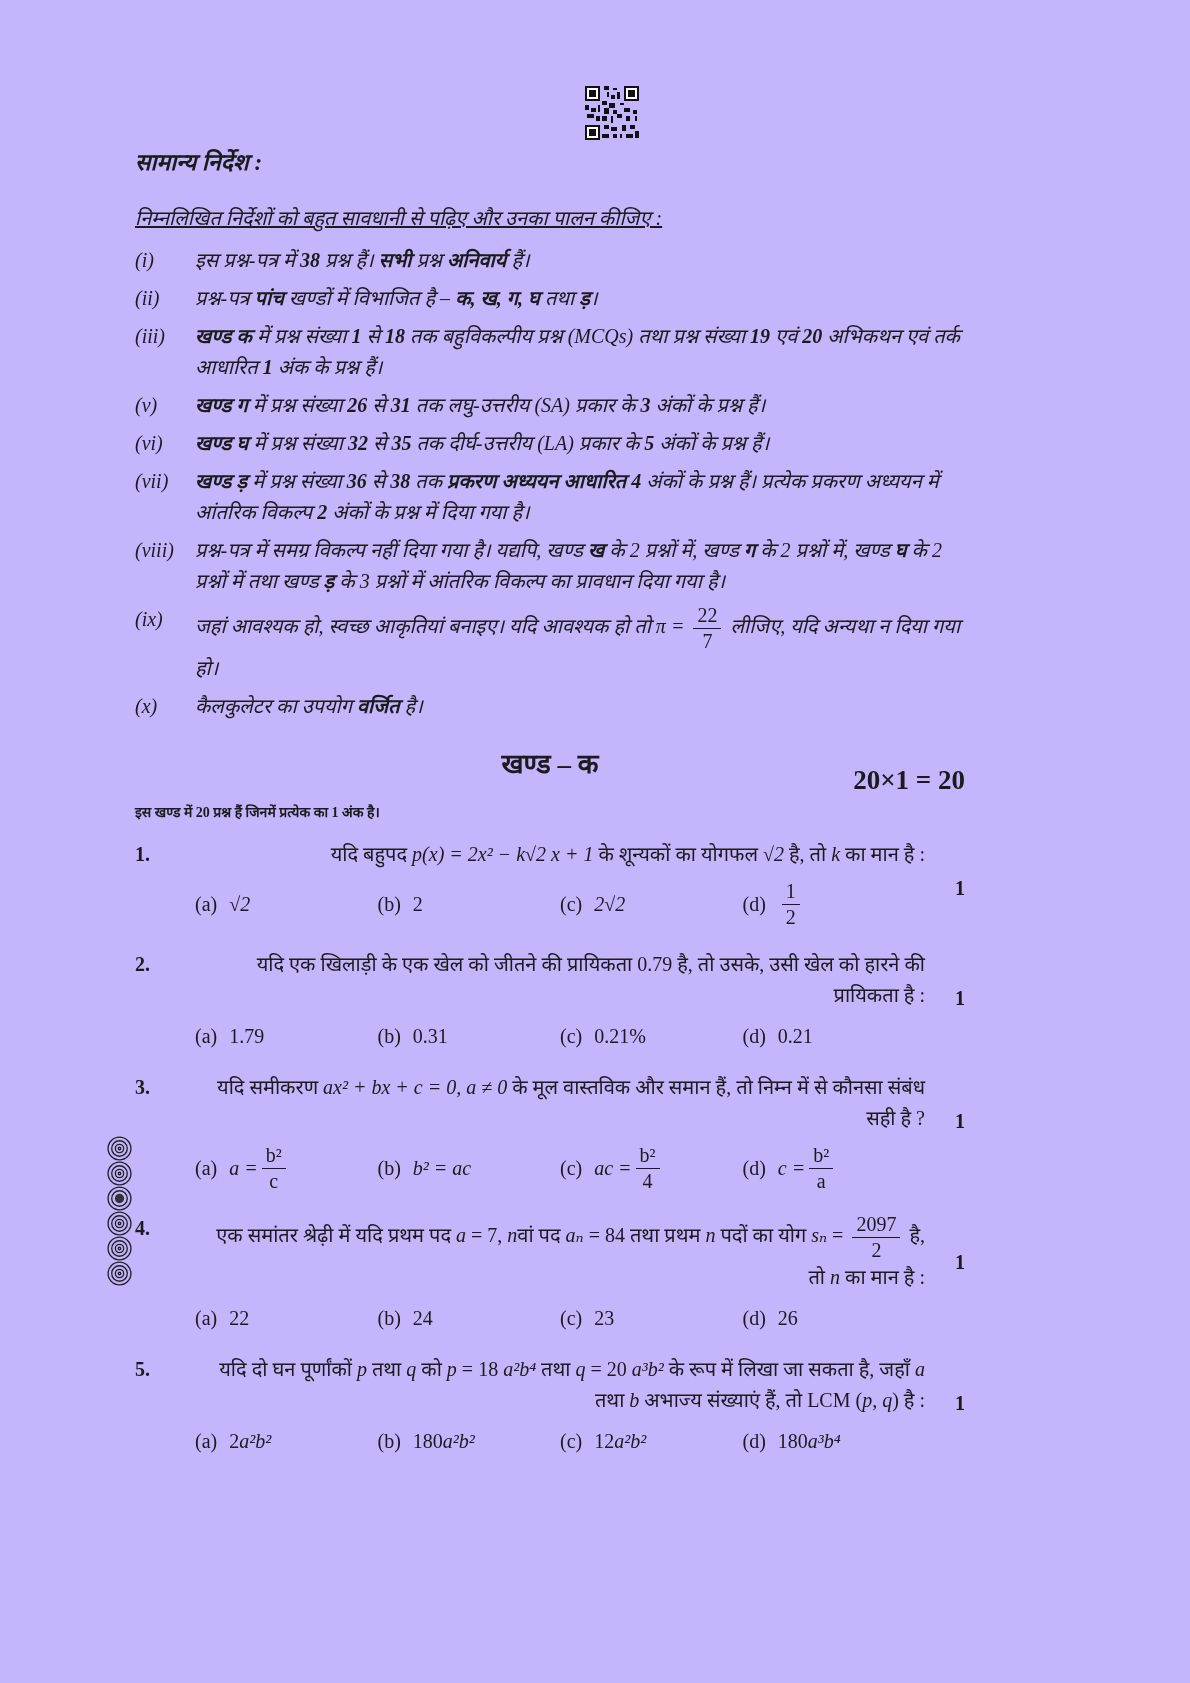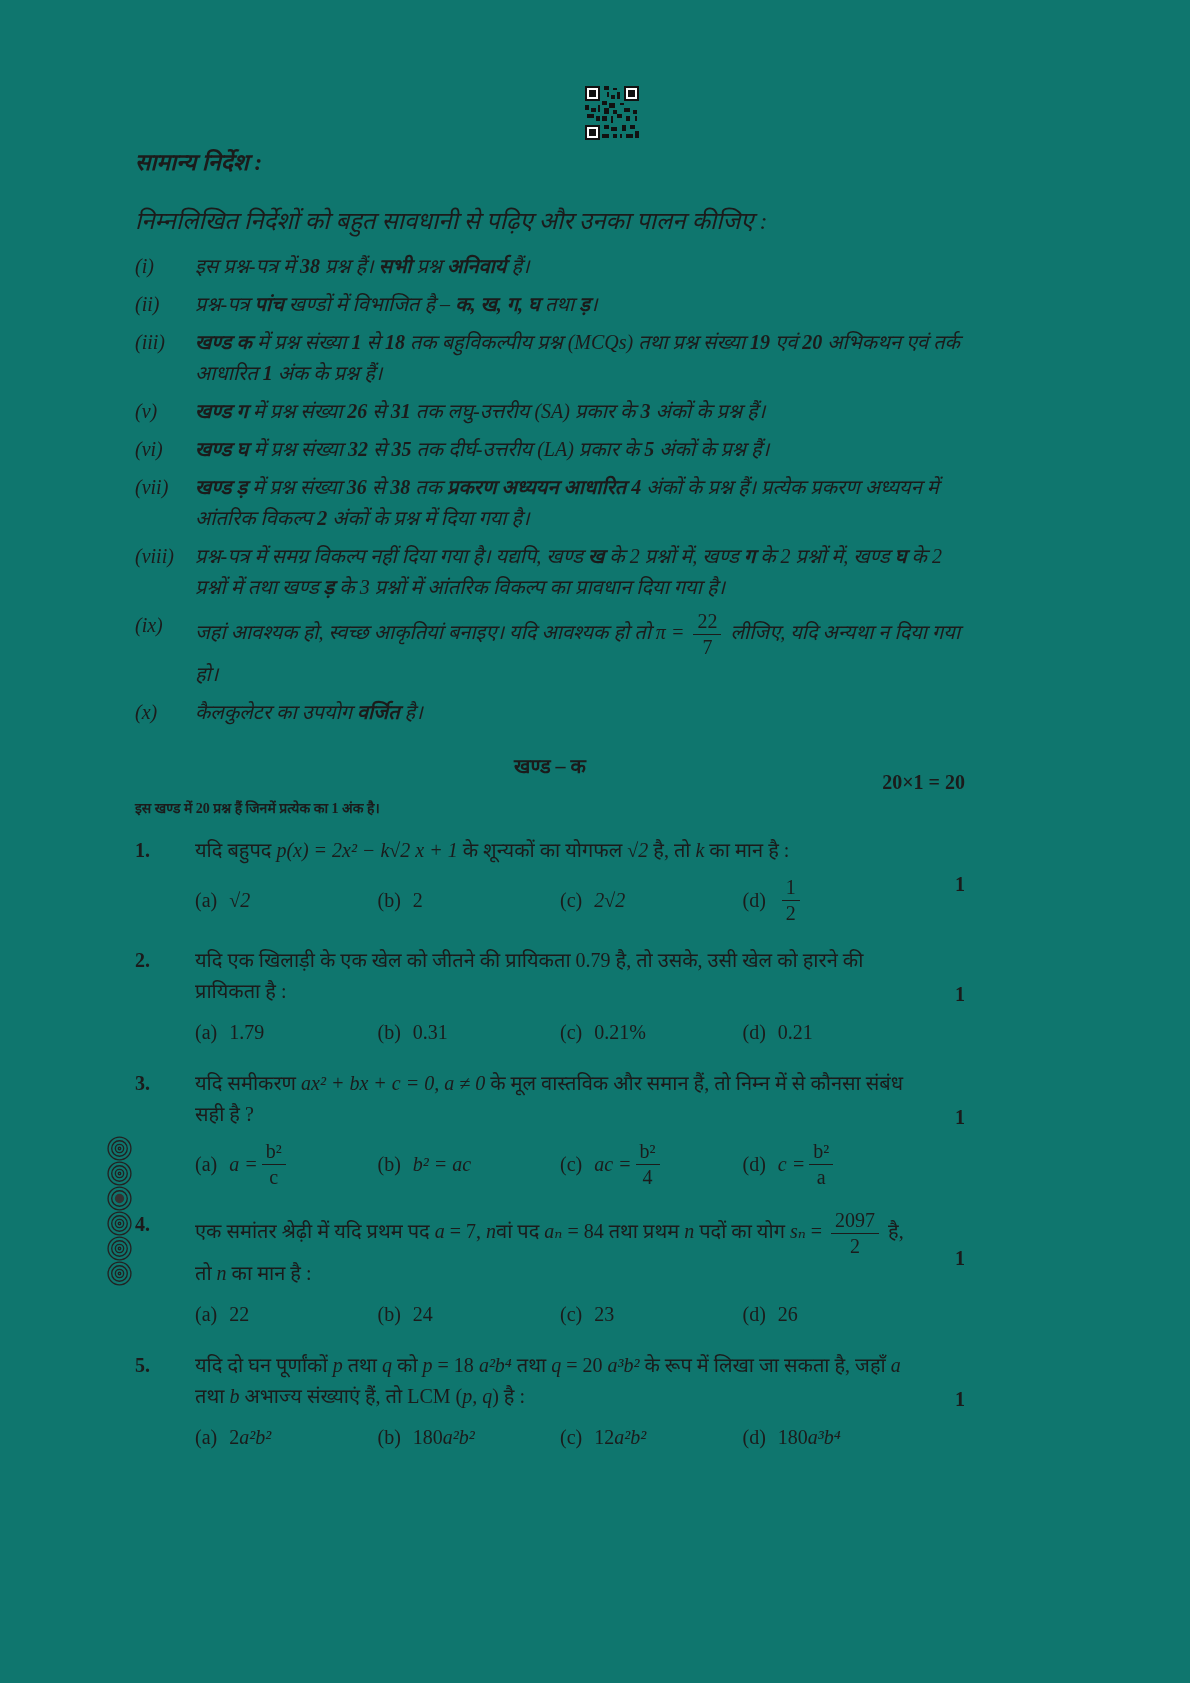--- a/index.html
+++ b/index.html
@@ -1,43 +1,43 @@
 <!DOCTYPE html>
 <html><head>
 <meta charset="utf-8">
 <style>
   html,body{margin:0;padding:0;background:#ffffff;}
   .page{
     position:relative;
     width:1190px;height:1683px;
-    background:#0f766e;
+    background:#c4b5fd;
     overflow:hidden;
     color:#1b1b1b;
     font-family:"Liberation Serif","DejaVu Serif",serif;
   }
   .qr{position:absolute;left:585px;top:86px;width:54px;height:54px;}
   .qr svg{width:100%;height:100%;}
   .watermark{position:absolute;left:106px;top:1136px;display:flex;flex-direction:column;}
   .watermark svg{width:27px;height:27px;margin:-1px 0;}
   .content{position:absolute;left:135px;top:145px;width:830px;}
   .gi-title{font-size:23px;font-weight:bold;font-style:italic;margin:0 0 26px 0;}
-  .gi-intro{font-size:24px;font-style:italic;margin:0 0 12px 0;line-height:1.5;}
+  .gi-intro{font-size:20px;font-style:italic;margin:0 0 12px 0;line-height:1.5;text-decoration:underline;}
   .gi-list{margin:0;}
   .gi-item{display:flex;margin-bottom:7px;font-size:20px;font-style:italic;line-height:1.55;}
   .gi-label{flex:0 0 60px;}
   .gi-text{flex:1;}
   .b{font-weight:bold;}
   .i{font-style:italic;}
-  .section-header{position:relative;margin-top:24px;font-size:20px;font-weight:bold;text-align:center;line-height:1.4;}
+  .section-header{position:relative;margin-top:24px;font-size:27px;font-weight:bold;text-align:center;line-height:1.4;}
   .sh-marks{position:absolute;right:0;top:16px;}
   .section-note{font-size:14px;font-weight:bold;margin:18px 0 16px 0;line-height:1.5;}
   .questions{margin:0;}
   .q{display:flex;margin-bottom:20px;font-size:20px;line-height:1.55;}
   .q-num{flex:0 0 60px;font-weight:bold;}
-  .q-body{flex:1;padding-right:12px;}
+  .q-body{flex:1;padding-right:12px;text-align:right;}
   .q-statement{}
   .q-options{display:flex;margin-top:10px;align-items:center;}
   .opt{flex:1 1 25%;display:flex;align-items:center;gap:12px;}
   .opt-label{}
   .opt-val{display:inline-flex;align-items:center;}
   .q-marks{flex:0 0 28px;text-align:right;font-weight:bold;padding-top:34px;}
   .frac{display:inline-flex;flex-direction:column;align-items:center;vertical-align:middle;line-height:1.15;margin:0 4px;font-style:normal;}
   .frac .fnum{border-bottom:1.6px solid #1b1b1b;padding:0 4px 1px 4px;}
   .frac .fden{padding-top:1px;}
   .footer{position:relative;margin-top:26px;height:50px;font-size:22px;}

